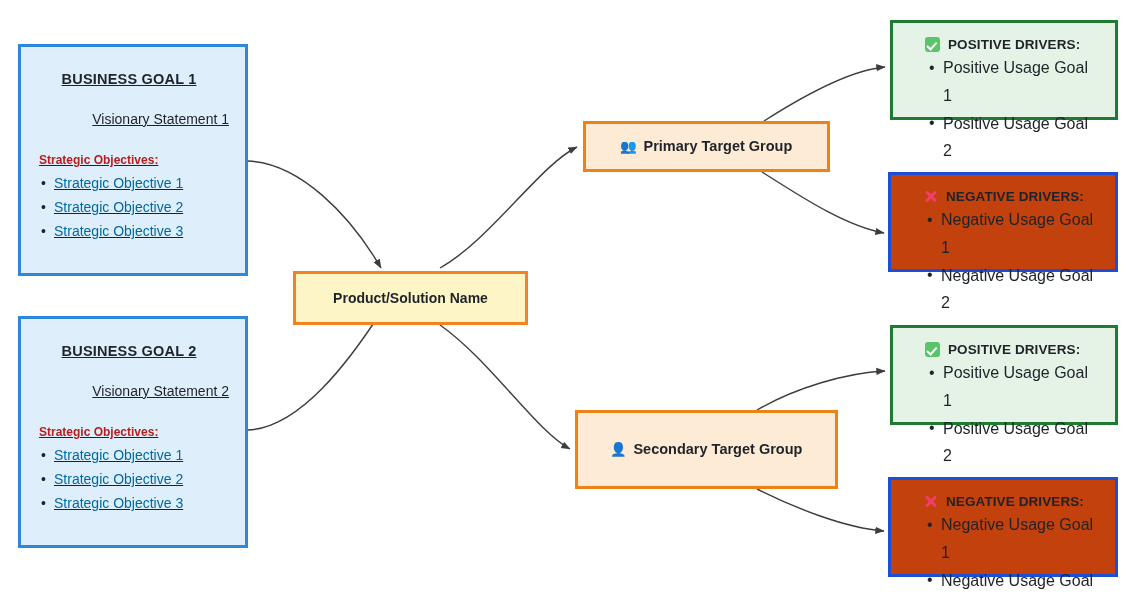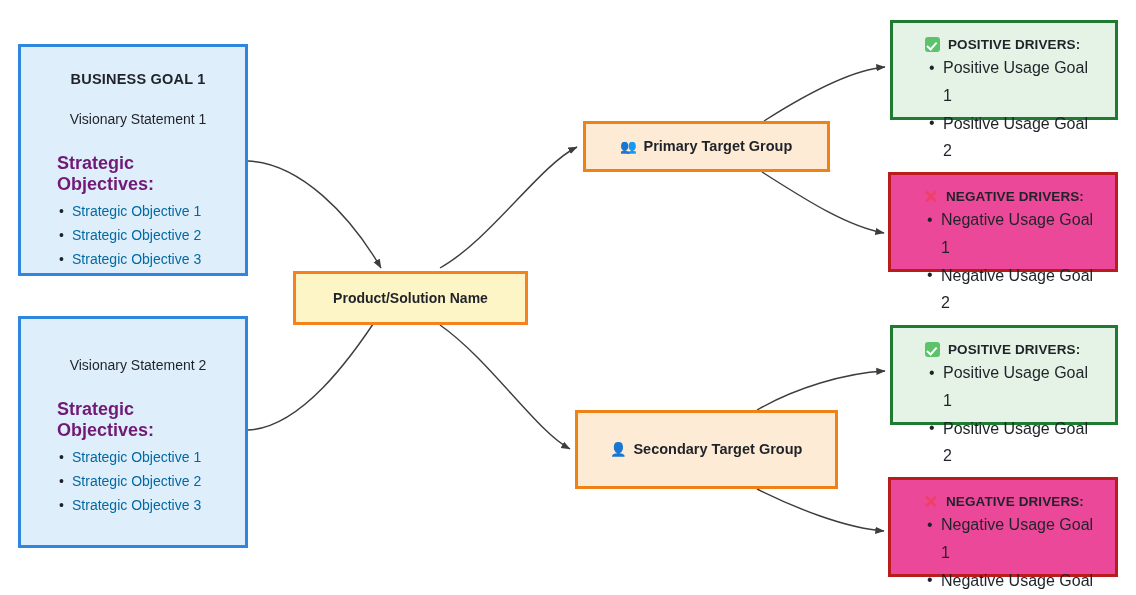--- a/index.html
+++ b/index.html
@@ -35,40 +35,41 @@
 
   .node {
     position: absolute;
     box-sizing: border-box;
   }
 
   
   .goal-node {
     background: #dfeefb;
     border: 3px solid #2f86dd;
-    padding: 14px 16px 14px 26px;
+    padding: 14px 16px 14px 8px;
+    text-decoration: underline;
   }
   .goal-title {
     font-size: 14.5px;
     font-weight: bold;
     text-align: center;
     letter-spacing: 0.2px;
     color: #1f2329;
     margin: 10px 0 0 0;
   }
   .goal-vision {
     font-size: 14px;
-    text-align: center;
+    text-align: right;
     color: #1f2329;
     margin: 24px 0 0 0;
   }
   .goal-subhead {
-    font-size: 18px;
-    font-weight: bold;
-    color: #701a75;
+    font-size: 12px;
+    font-weight: bold;
+    color: #b91c1c;
     margin: 26px 0 0 10px;
   }
   .goal-list {
     list-style: none;
     margin: 4px 0 0 0;
     padding: 0 0 0 12px;
   }
   .goal-list li {
     font-size: 14px;
     line-height: 1.72;
@@ -125,22 +126,22 @@
 
   
   .driver-node {
     padding: 10px 14px 10px 14px;
   }
   .driver-node.positive {
     background: #e4f3e5;
     border: 3px solid #1f7a32;
   }
   .driver-node.negative {
-    background: #ec4899;
-    border: 3px solid #b91c1c;
+    background: #c2410c;
+    border: 3px solid #1d4ed8;
   }
   .driver-head {
     font-size: 13.5px;
     font-weight: bold;
     color: #1f2329;
     display: flex;
     align-items: center;
     margin: 4px 0 1px 18px;
     letter-spacing: 0.1px;
   }
@@ -236,20 +237,21 @@
     <div class="goal-vision">Visionary Statement 1</div>
     <div class="goal-subhead">Strategic Objectives:</div>
     <ul class="goal-list">
       <li>Strategic Objective 1</li>
       <li>Strategic Objective 2</li>
       <li>Strategic Objective 3</li>
     </ul>
   </div>
 
   <div class="node goal-node" style="left:18px; top:316px; width:230px; height:232px;">
+    <div class="goal-title">BUSINESS GOAL 2</div>
     <div class="goal-vision">Visionary Statement 2</div>
     <div class="goal-subhead">Strategic Objectives:</div>
     <ul class="goal-list">
       <li>Strategic Objective 1</li>
       <li>Strategic Objective 2</li>
       <li>Strategic Objective 3</li>
     </ul>
   </div>
 
   <div class="node product-node" style="left:293px; top:271px; width:235px; height:54px;">

